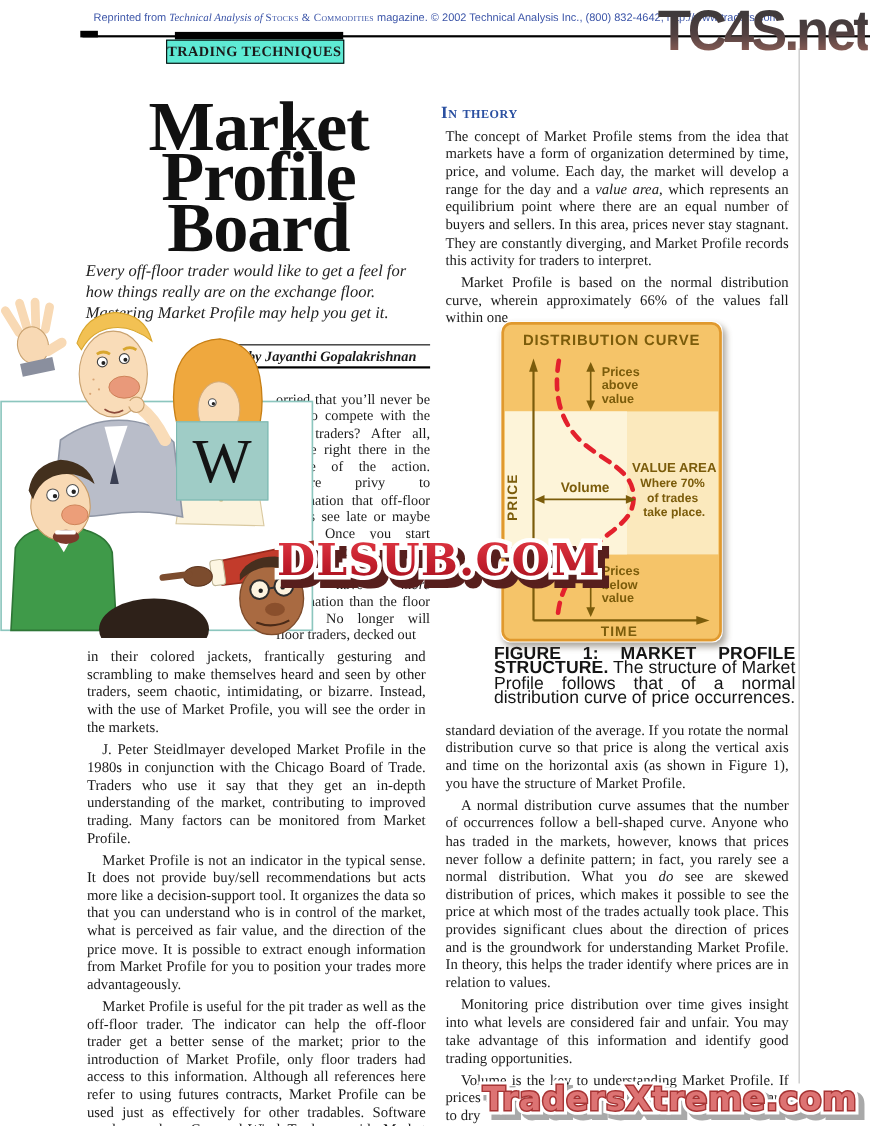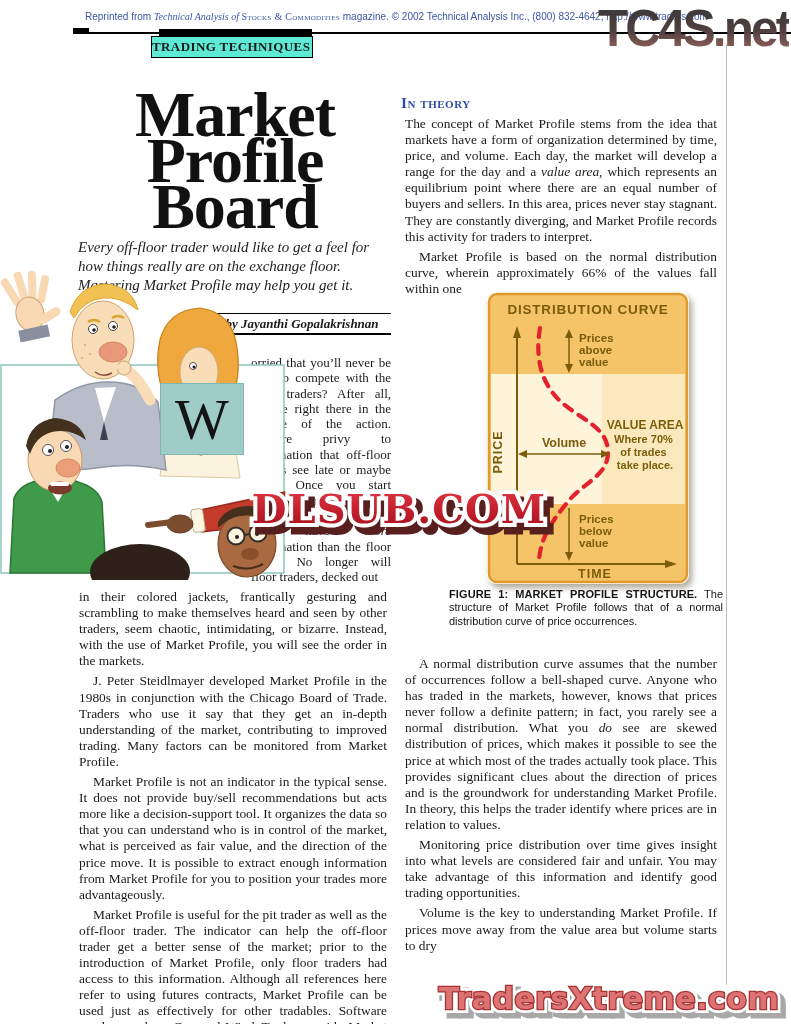--- a/index.html
+++ b/index.html
@@ -45,23 +45,23 @@
   .ind{text-indent:14px;}
 
   
   .rc-head{left:401px;top:94px;width:320px;font-weight:bold;font-size:15.5px;color:#2b50a1;
            font-variant:small-caps;letter-spacing:.5px;}
   .rightcol{width:320px;font-size:13.4px;line-height:16.1px;text-align:justify;}
   .rc-top{left:401px;top:112px;}
   .rc-bot{left:401px;top:652px;}
 
   .figwrap{left:455px;top:292px;width:202px;height:292px;border-radius:9px;
-           box-shadow:3px 4px 6px rgba(70,60,40,.45);z-index:8;margin-left:32px;}
+           box-shadow:3px 4px 6px rgba(70,60,40,.45);z-index:8;}
   .caption{left:449px;top:588px;width:274px;font-family:"Liberation Sans",sans-serif;
-           font-size:11px;line-height:13.4px;color:#151515;text-align:justify;}
+           font-size:16px;line-height:13.4px;color:#151515;text-align:justify;}
   .caption b{letter-spacing:.1px;}
 </style>
 </head>
 <body>
 
 <div id="canvas">
 
   <div class="abs reprint">
     <span>Reprinted from </span><span class="mag-it">Technical Analysis of </span><span class="mag-sc">Stocks &amp; Commodities</span><span> magazine. © 2002 Technical Analysis Inc., (800) 832-4642, http://www.traders.com</span>
   </div>
@@ -227,20 +227,21 @@
         <tspan x="92" y="255">value</tspan>
       </text>
     </svg>
   </div>
 
   <div class="abs caption">
     <b>FIGURE 1: MARKET PROFILE STRUCTURE.</b><span> The structure of Market Profile follows that of a normal distribution curve of price occurrences.</span>
   </div>
 
   <div class="abs rightcol rc-bot">
+    <p>standard deviation of the average. If you rotate the normal distribution curve so that price is along the vertical axis and time on the horizontal axis (as shown in Figure 1), you have the structure of Market Profile.</p>
     <p class="ind">
       <span>A normal distribution curve assumes that the number of occurrences follow a bell-shaped curve. Anyone who has traded in the markets, however, knows that prices never follow a definite pattern; in fact, you rarely see a normal distribution. What you </span><i>do</i><span> see are skewed distribution of prices, which makes it possible to see the price at which most of the trades actually took place. This provides significant clues about the direction of prices and is the groundwork for understanding Market Profile. In theory, this helps the trader identify where prices are in relation to values.</span>
     </p>
     <p class="ind">Monitoring price distribution over time gives insight into what levels are considered fair and unfair. You may take advantage of this information and identify good trading opportunities.</p>
     <p class="ind">Volume is the key to understanding Market Profile. If prices move away from the value area but volume starts to dry</p>
   </div>
 
   <svg class="abs dlsub" width="322" height="58" viewBox="0 0 322 58">
     <defs>
       <linearGradient id="redg" x1="0" y1="0" x2="0" y2="1">

